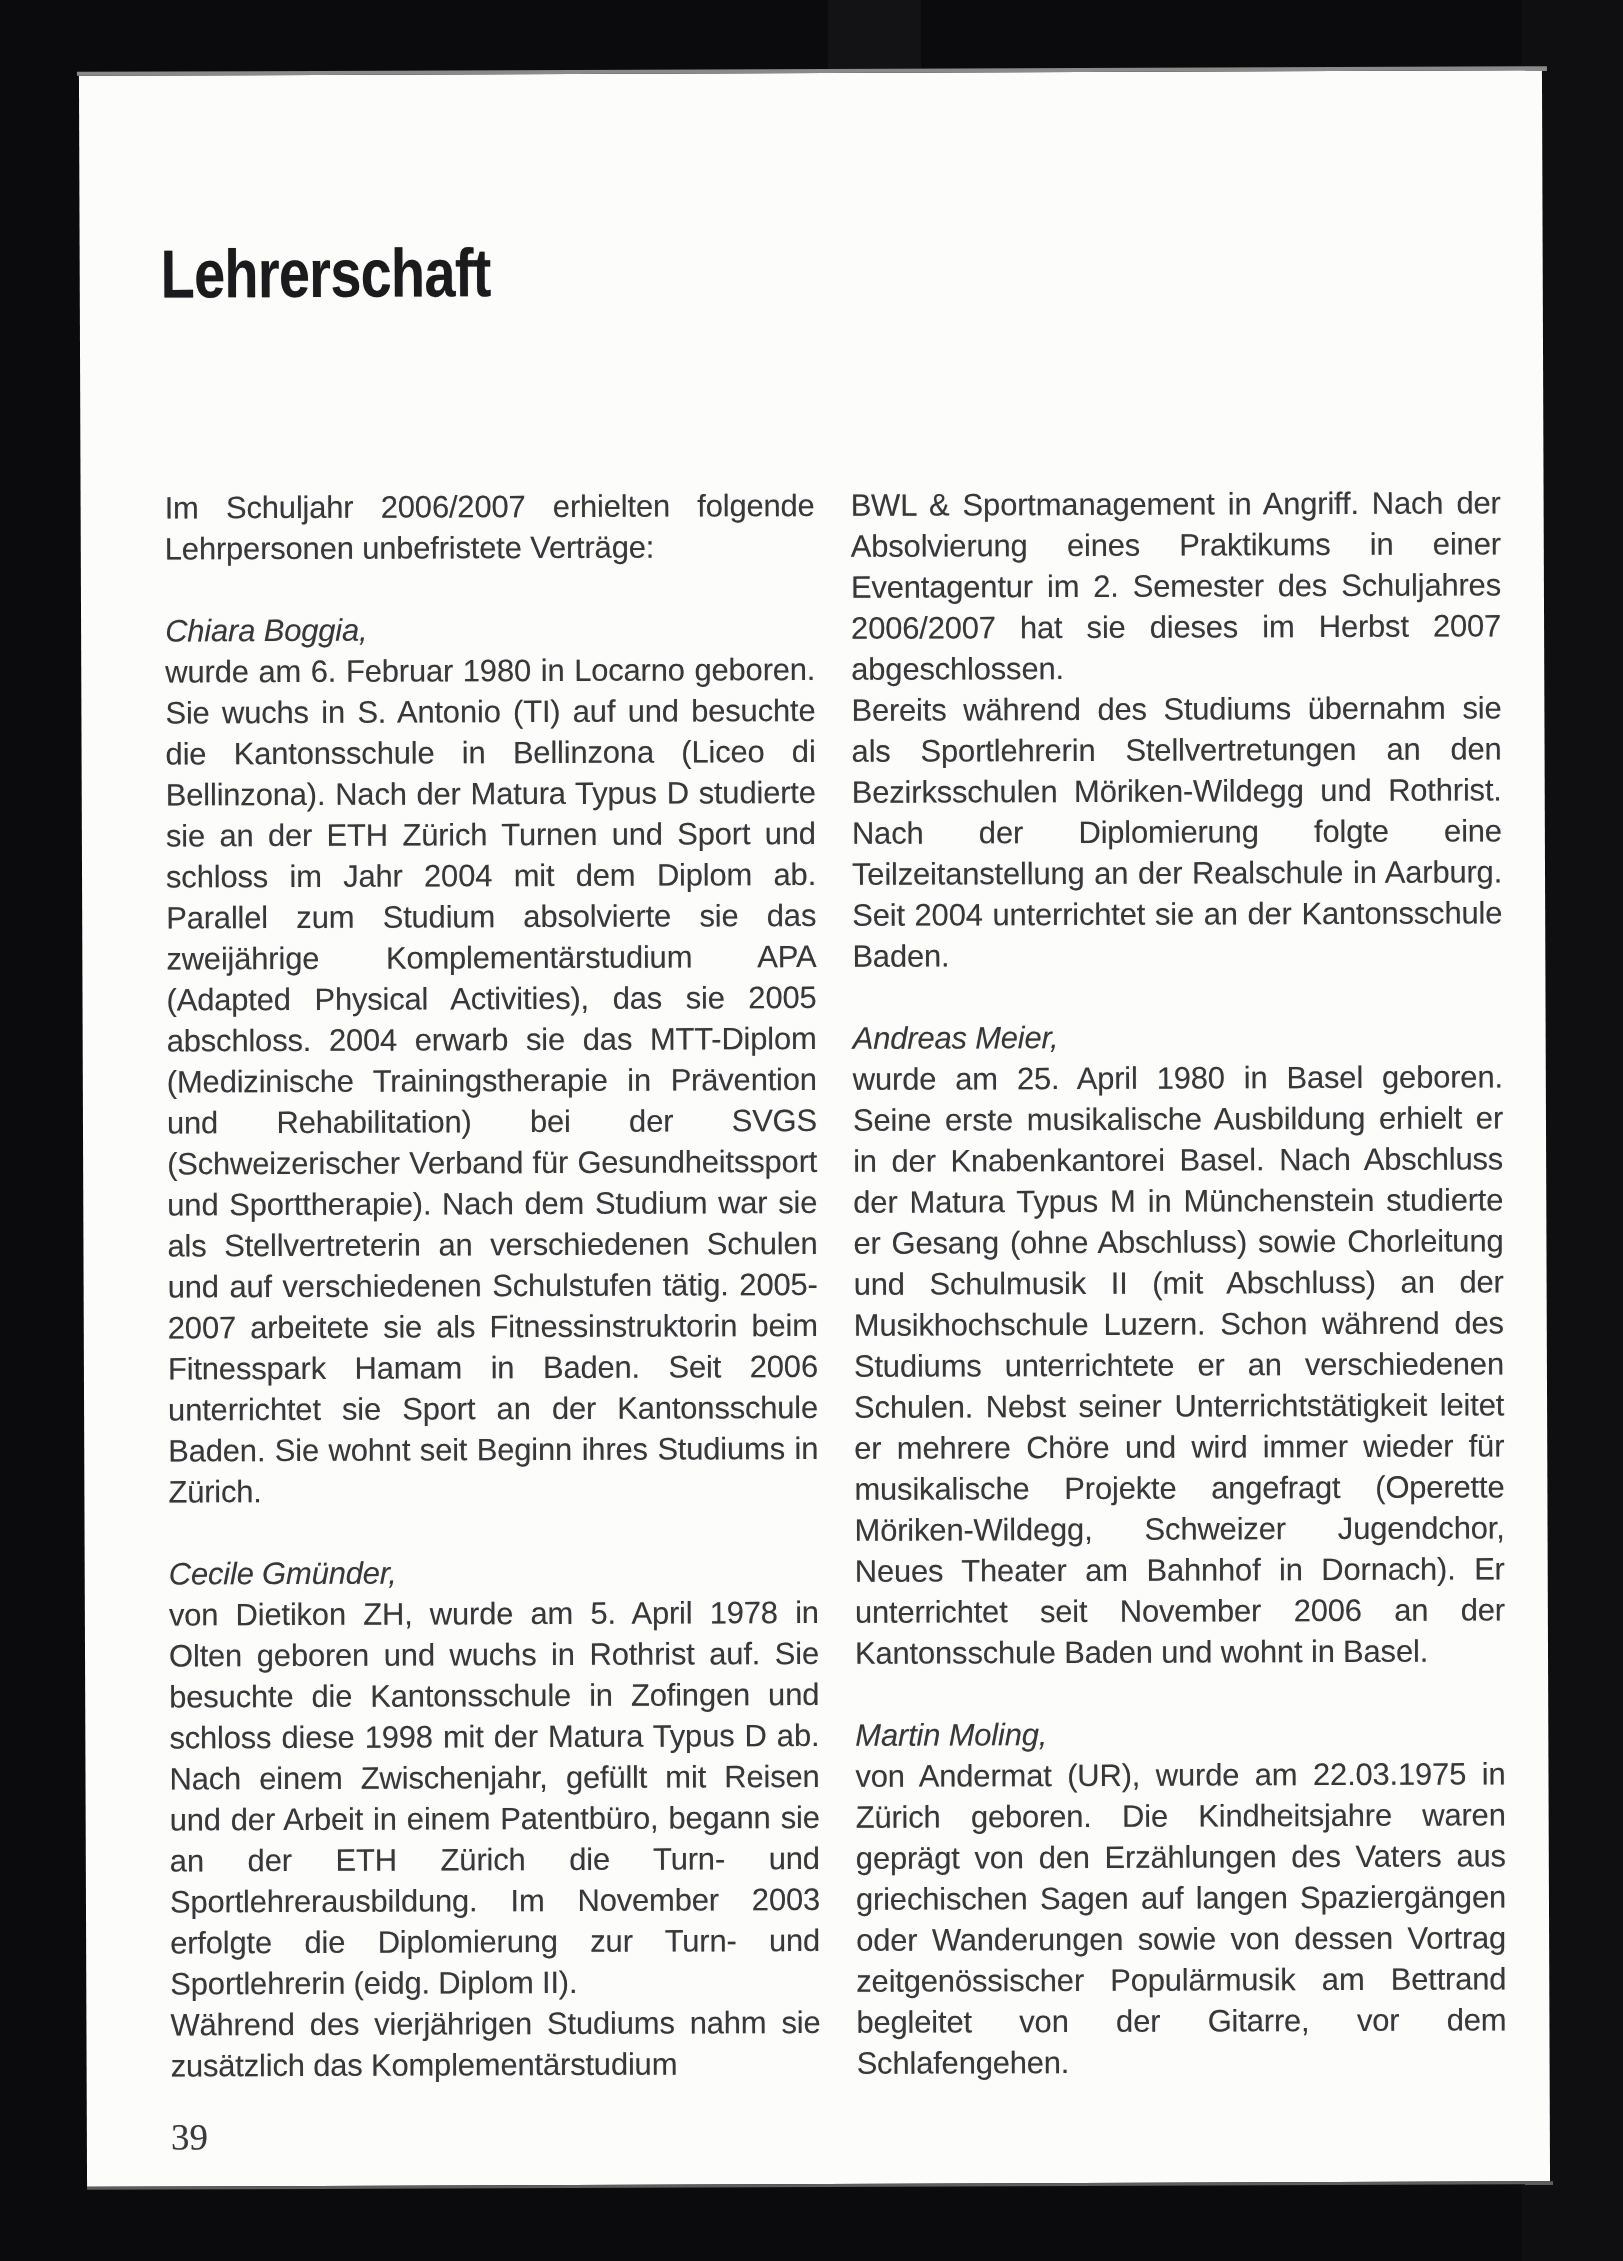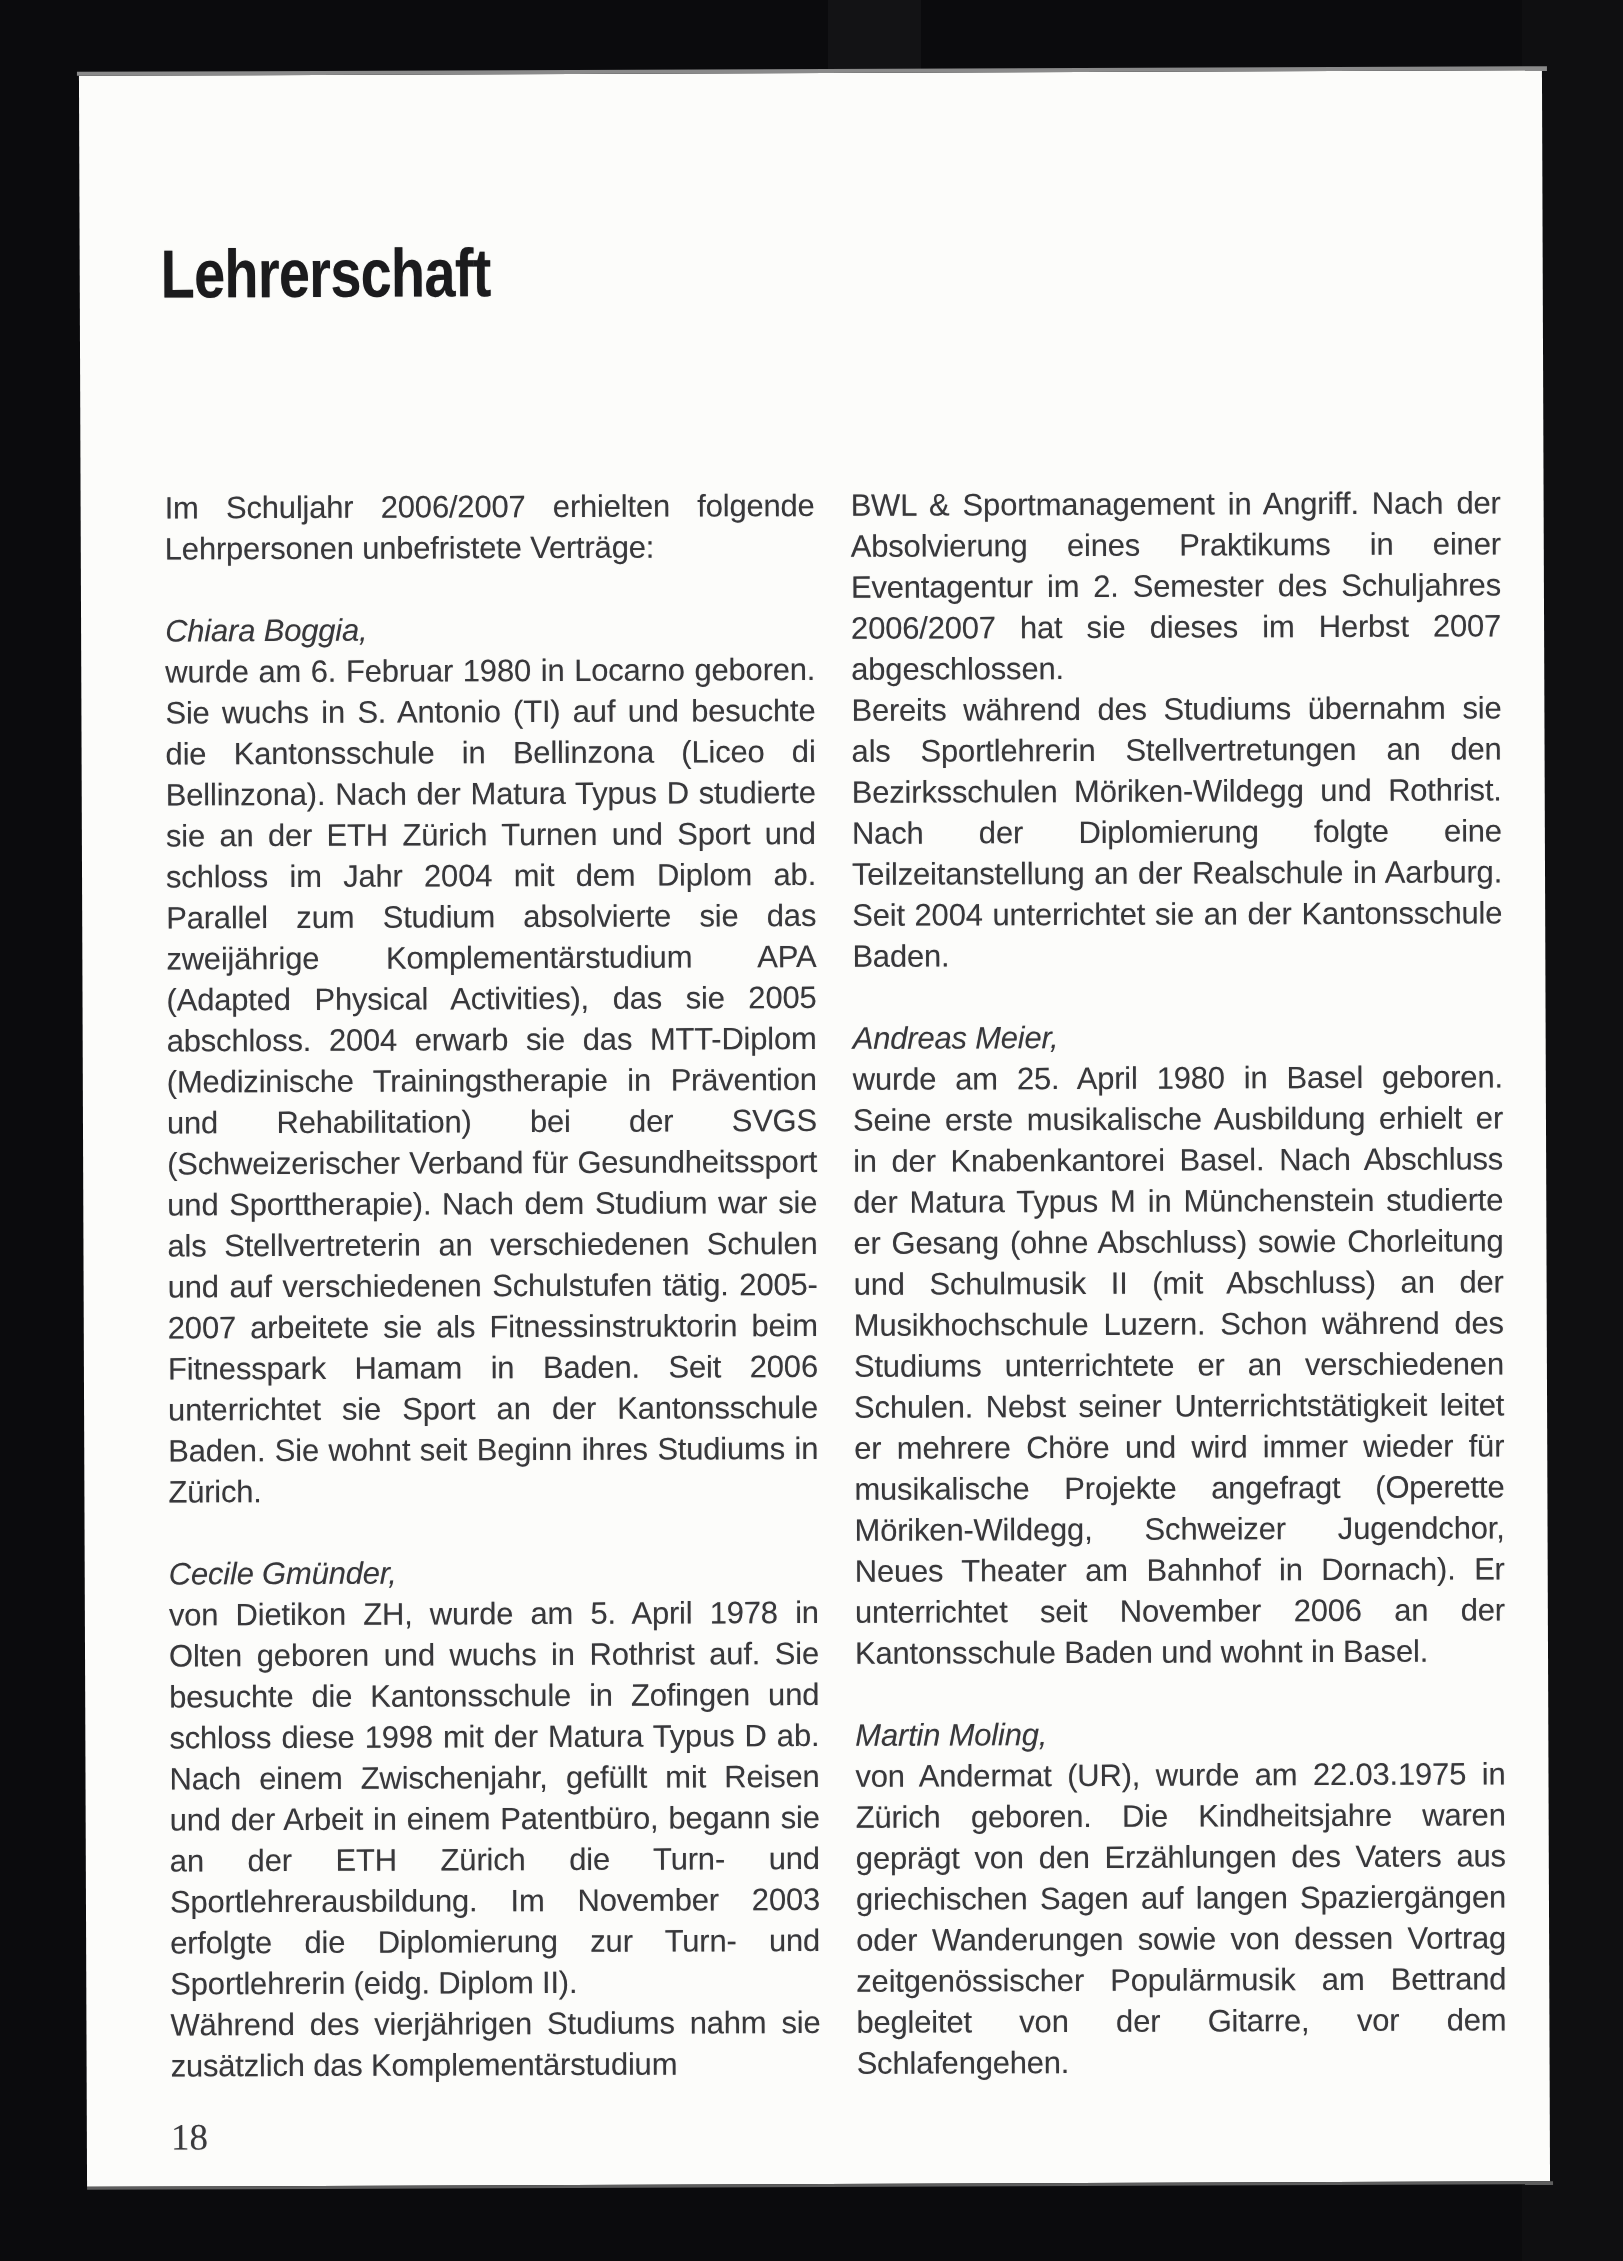--- a/index.html
+++ b/index.html
@@ -94,16 +94,16 @@
 
     <div class="col col-right">
       <p class="para">BWL &amp; Sportmanagement in Angriff. Nach der Absolvierung eines Praktikums in einer Eventagentur im 2. Semester des Schuljahres 2006/2007 hat sie dieses im Herbst 2007 abgeschlossen.</p>
       <p class="para">Bereits während des Studiums übernahm sie als Sportlehrerin Stellvertretungen an den Bezirksschulen Möriken-Wildegg und Rothrist. Nach der Diplomierung folgte eine Teilzeitanstellung an der Realschule in Aarburg. Seit 2004 unterrichtet sie an der Kantonsschule Baden.</p>
       <p class="name">Andreas Meier,</p>
       <p class="para">wurde am 25. April 1980 in Basel geboren. Seine erste musikalische Ausbildung erhielt er in der Knabenkantorei Basel. Nach Abschluss der Matura Typus M in Münchenstein studierte er Gesang (ohne Abschluss) sowie Chorleitung und Schulmusik II (mit Abschluss) an der Musikhochschule Luzern. Schon während des Studiums unterrichtete er an verschiedenen Schulen. Nebst seiner Unterrichtstätigkeit leitet er mehrere Chöre und wird immer wieder für musikalische Projekte angefragt (Operette Möriken-Wildegg, Schweizer Jugendchor, Neues Theater am Bahnhof in Dornach). Er unterrichtet seit November 2006 an der Kantonsschule Baden und wohnt in Basel.</p>
       <p class="name">Martin Moling,</p>
       <p class="para">von Andermat (UR), wurde am 22.03.1975 in Zürich geboren. Die Kindheitsjahre waren geprägt von den Erzählungen des Vaters aus griechischen Sagen auf langen Spaziergängen oder Wanderungen sowie von dessen Vortrag zeitgenössischer Populärmusik am Bettrand begleitet von der Gitarre, vor dem Schlafengehen.</p>
     </div>
 
-    <div class="page-number">18</div>
+    <div class="page-number">39</div>
   </div>
 </div>
 
 
 </body></html>

